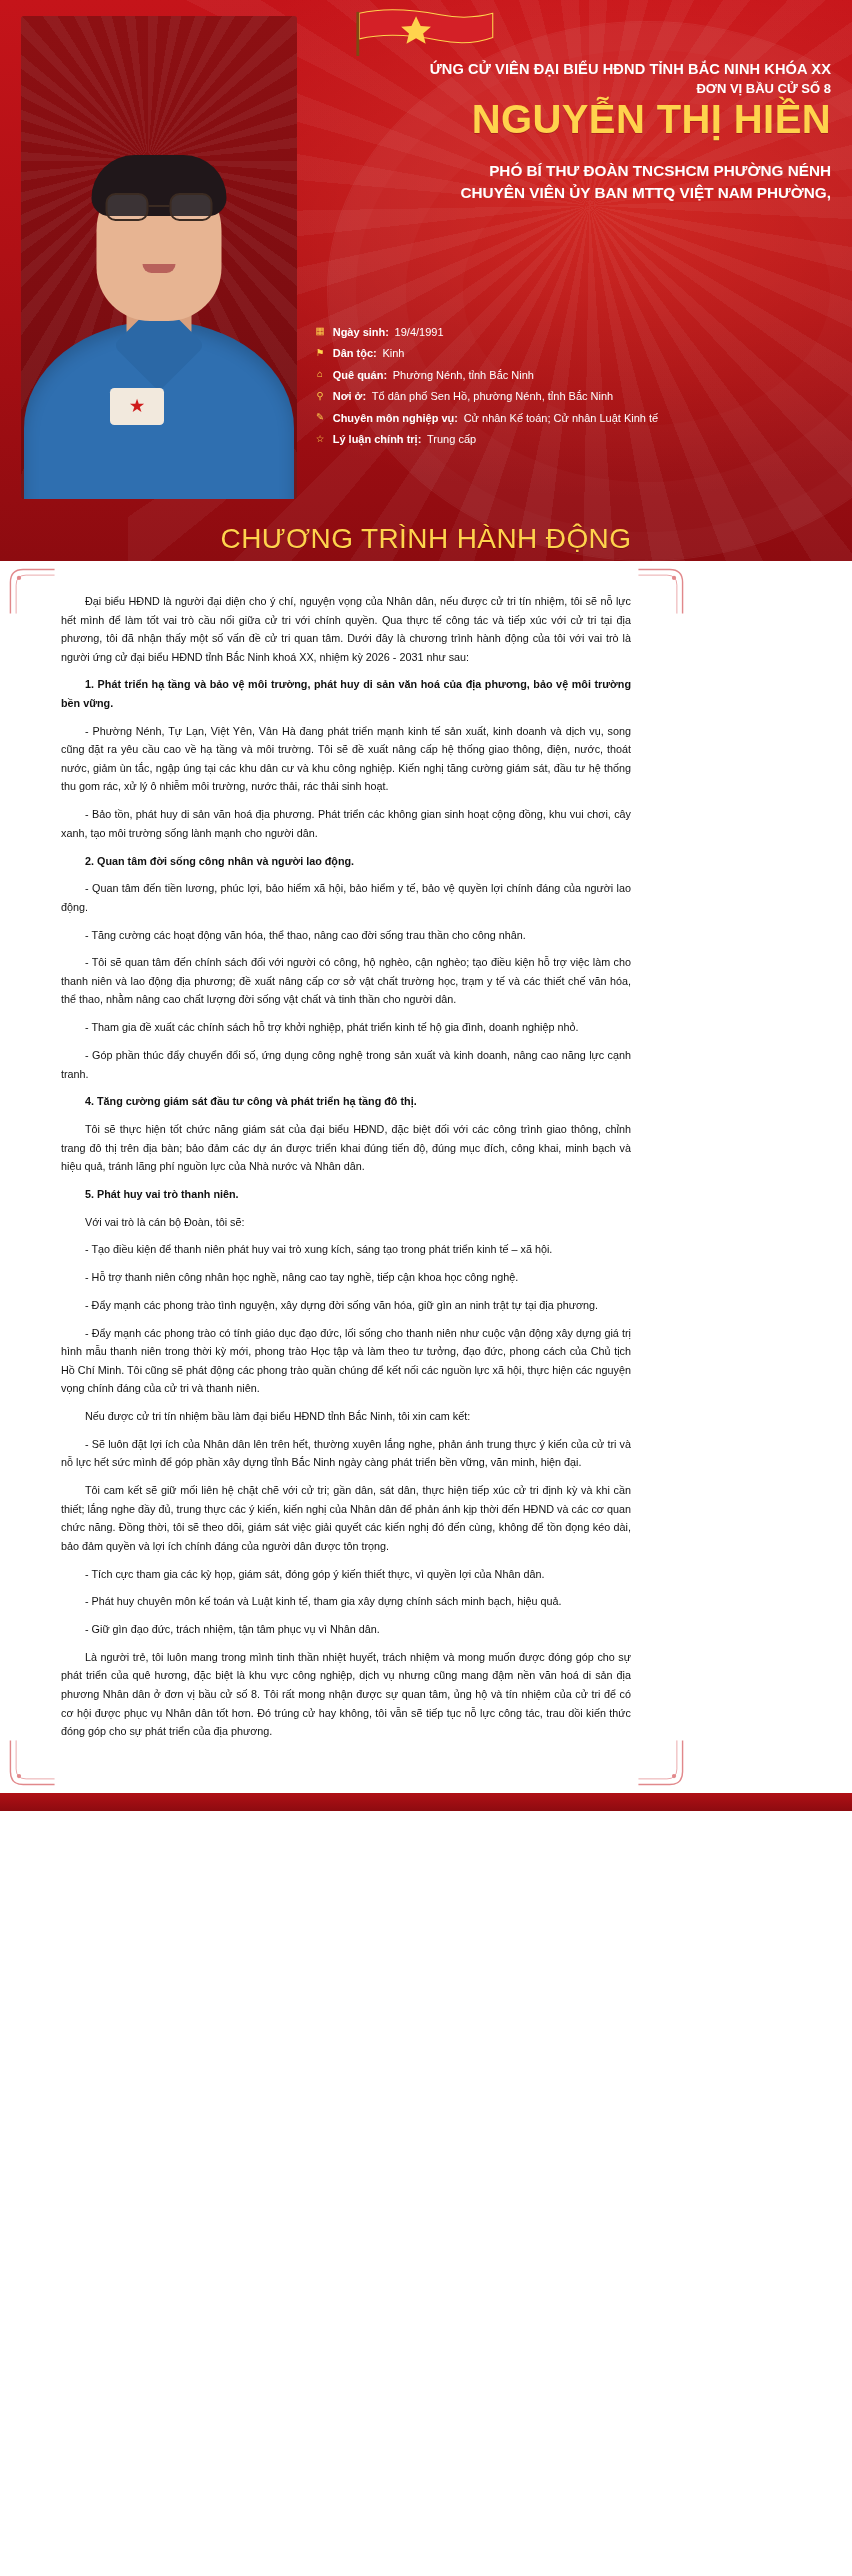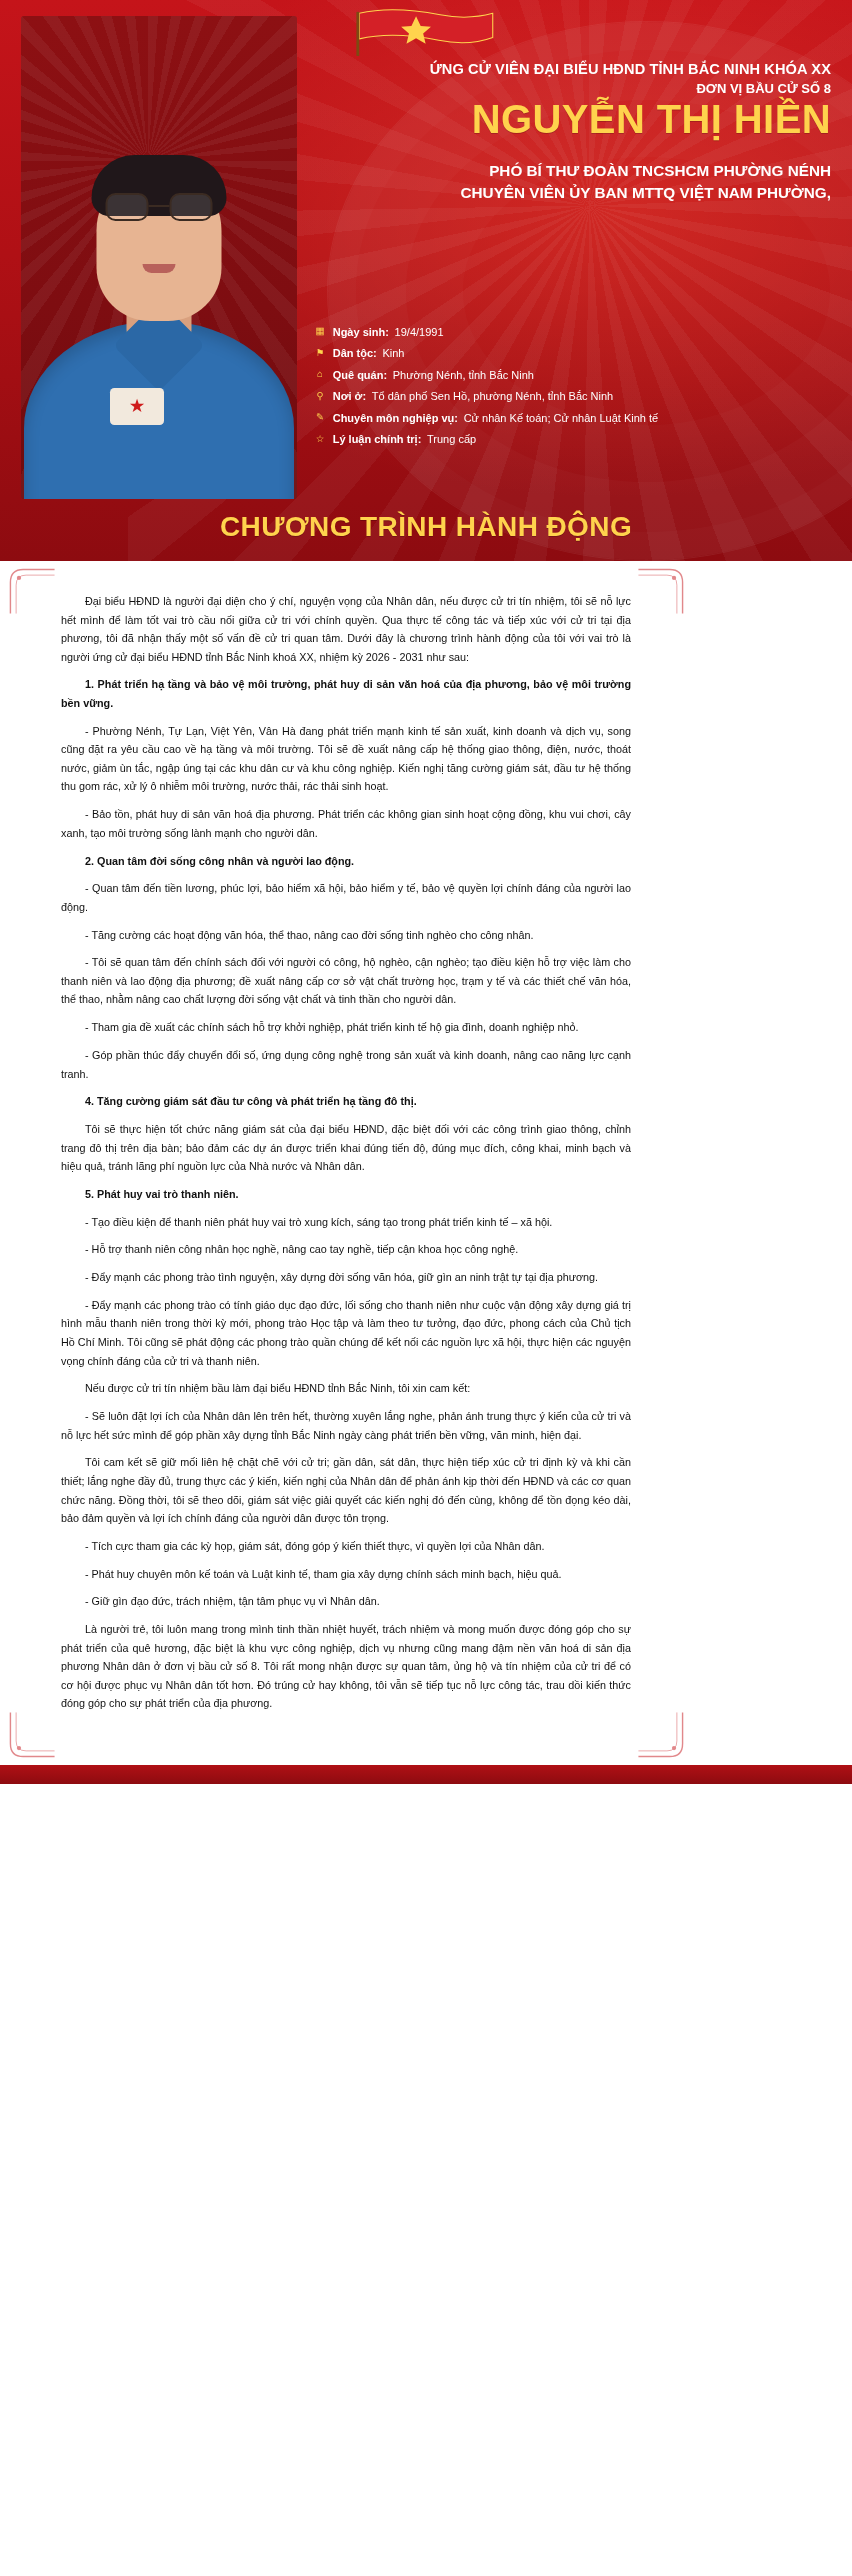--- a/index.html
+++ b/index.html
@@ -221,24 +221,24 @@
     padding-top: 0.7px;
   }
   .info-row .lbl {
     font-weight: 700;
     white-space: nowrap;
   }
   .info-row .val { font-weight: 400; }
 
   .program-title {
     position: absolute;
-    left: 0; right: 0; bottom: 18px;
+    left: 0; right: 0; bottom: 6px;
     text-align: center;
     font-size: 28px;
-    font-weight: 700;
+    font-weight: 400;
     color: #ffd34d;
     letter-spacing: 0.4px;
     text-shadow: 0 1.4px 0 rgba(0,0,0,.2);
   }
 
   
   .sheet {
     position: relative;
     width: 692px;
     padding: 31px 61px 43px 61px;
@@ -375,27 +375,28 @@
     <circle cx="14" cy="14" r="3" fill="#c5141a"></circle>
   </svg>
 
   <div id="paragraph-container">
       <p class="para indent">Đại biểu HĐND là người đại diện cho ý chí, nguyện vọng của Nhân dân, nếu được cử tri tín nhiệm, tôi sẽ nỗ lực hết mình để làm tốt vai trò cầu nối giữa cử tri với chính quyền. Qua thực tế công tác và tiếp xúc với cử tri tại địa phương, tôi đã nhận thấy một số vấn đề cử tri quan tâm. Dưới đây là chương trình hành động của tôi với vai trò là người ứng cử đại biểu HĐND tỉnh Bắc Ninh khoá XX, nhiệm kỳ 2026 - 2031 như sau:</p>
       <p class="para num">1. Phát triển hạ tầng và bảo vệ môi trường, phát huy di sản văn hoá của địa phương, bảo vệ môi trường bền vững.</p>
       <p class="para indent">- Phường Nénh, Tự Lạn, Việt Yên, Vân Hà đang phát triển mạnh kinh tế sản xuất, kinh doanh và dịch vụ, song cũng đặt ra yêu cầu cao về hạ tầng và môi trường. Tôi sẽ đề xuất nâng cấp hệ thống giao thông, điện, nước, thoát nước, giảm ùn tắc, ngập úng tại các khu dân cư và khu công nghiệp. Kiến nghị tăng cường giám sát, đầu tư hệ thống thu gom rác, xử lý ô nhiễm môi trường, nước thải, rác thải sinh hoạt.</p>
       <p class="para indent">- Bảo tồn, phát huy di sản văn hoá địa phương. Phát triển các không gian sinh hoạt cộng đồng, khu vui chơi, cây xanh, tạo môi trường sống lành mạnh cho người dân.</p>
       <p class="para num">2. Quan tâm đời sống công nhân và người lao động.</p>
       <p class="para indent">- Quan tâm đến tiền lương, phúc lợi, bảo hiểm xã hội, bảo hiểm y tế, bảo vệ quyền lợi chính đáng của người lao động.</p>
-      <p class="para indent">- Tăng cường các hoạt động văn hóa, thể thao, nâng cao đời sống tinh nghèo cho công nhân.</p>
+      <p class="para indent">- Tăng cường các hoạt động văn hóa, thể thao, nâng cao đời sống trau thần cho công nhân.</p>
       <p class="para indent">- Tôi sẽ quan tâm đến chính sách đối với người có công, hộ nghèo, cận nghèo; tạo điều kiện hỗ trợ việc làm cho thanh niên và lao động địa phương; đề xuất nâng cấp cơ sở vật chất trường học, trạm y tế và các thiết chế văn hóa, thể thao, nhằm nâng cao chất lượng đời sống vật chất và tinh thần cho người dân.</p>
       <p class="para indent">- Tham gia đề xuất các chính sách hỗ trợ khởi nghiệp, phát triển kinh tế hộ gia đình, doanh nghiệp nhỏ.</p>
       <p class="para indent">- Góp phần thúc đẩy chuyển đổi số, ứng dụng công nghệ trong sản xuất và kinh doanh, nâng cao năng lực cạnh tranh.</p>
       <p class="para num">4. Tăng cường giám sát đầu tư công và phát triển hạ tầng đô thị.</p>
       <p class="para indent">Tôi sẽ thực hiện tốt chức năng giám sát của đại biểu HĐND, đặc biệt đối với các công trình giao thông, chỉnh trang đô thị trên địa bàn; bảo đảm các dự án được triển khai đúng tiến độ, đúng mục đích, công khai, minh bạch và hiệu quả, tránh lãng phí nguồn lực của Nhà nước và Nhân dân.</p>
       <p class="para num">5. Phát huy vai trò thanh niên.</p>
+      <p class="para indent">Với vai trò là cán bộ Đoàn, tôi sẽ:</p>
       <p class="para indent">- Tạo điều kiện để thanh niên phát huy vai trò xung kích, sáng tạo trong phát triển kinh tế – xã hội.</p>
       <p class="para indent">- Hỗ trợ thanh niên công nhân học nghề, nâng cao tay nghề, tiếp cận khoa học công nghệ.</p>
       <p class="para indent">- Đẩy mạnh các phong trào tình nguyện, xây dựng đời sống văn hóa, giữ gìn an ninh trật tự tại địa phương.</p>
       <p class="para indent">- Đẩy mạnh các phong trào có tính giáo dục đạo đức, lối sống cho thanh niên như cuộc vận động xây dựng giá trị hình mẫu thanh niên trong thời kỳ mới, phong trào Học tập và làm theo tư tưởng, đạo đức, phong cách của Chủ tịch Hồ Chí Minh. Tôi cũng sẽ phát động các phong trào quần chúng để kết nối các nguồn lực xã hội, thực hiện các nguyện vọng chính đáng của cử tri và thanh niên.</p>
       <p class="para indent">Nếu được cử tri tín nhiệm bầu làm đại biểu HĐND tỉnh Bắc Ninh, tôi xin cam kết:</p>
       <p class="para indent">- Sẽ luôn đặt lợi ích của Nhân dân lên trên hết, thường xuyên lắng nghe, phản ánh trung thực ý kiến của cử tri và nỗ lực hết sức mình để góp phần xây dựng tỉnh Bắc Ninh ngày càng phát triển bền vững, văn minh, hiện đại.</p>
       <p class="para indent">Tôi cam kết sẽ giữ mối liên hệ chặt chẽ với cử tri; gần dân, sát dân, thực hiện tiếp xúc cử tri định kỳ và khi cần thiết; lắng nghe đầy đủ, trung thực các ý kiến, kiến nghị của Nhân dân để phản ánh kịp thời đến HĐND và các cơ quan chức năng. Đồng thời, tôi sẽ theo dõi, giám sát việc giải quyết các kiến nghị đó đến cùng, không để tồn đọng kéo dài, bảo đảm quyền và lợi ích chính đáng của người dân được tôn trọng.</p>
       <p class="para indent">- Tích cực tham gia các kỳ họp, giám sát, đóng góp ý kiến thiết thực, vì quyền lợi của Nhân dân.</p>
       <p class="para indent">- Phát huy chuyên môn kế toán và Luật kinh tế, tham gia xây dựng chính sách minh bạch, hiệu quả.</p>
       <p class="para indent">- Giữ gìn đạo đức, trách nhiệm, tận tâm phục vụ vì Nhân dân.</p>

